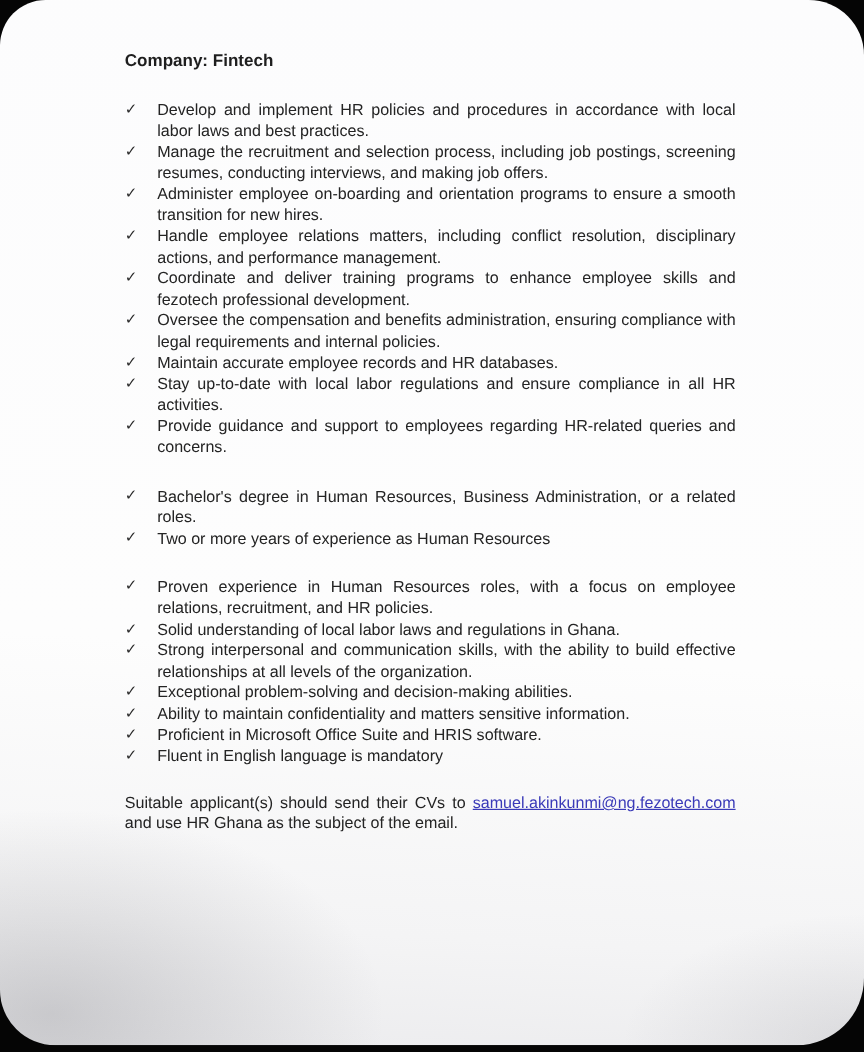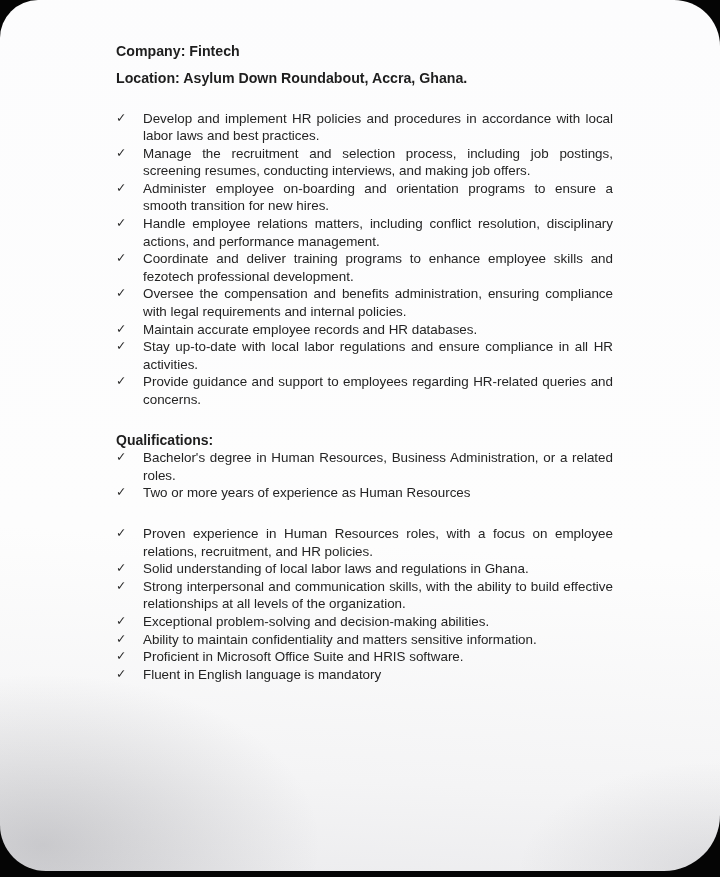--- a/index.html
+++ b/index.html
@@ -26,21 +26,21 @@
     right: 0;
     bottom: 6px;
     border-radius: 38px 46px 56px 46px;
     background:
       radial-gradient(55% 28% at 6% 97%, rgba(105,105,112,0.28), rgba(105,105,112,0) 70%),
       radial-gradient(40% 18% at 100% 100%, rgba(120,120,128,0.18), rgba(120,120,128,0) 70%),
       linear-gradient(183deg, #fcfcfd 0%, #fdfdfd 62%, #f4f4f5 88%, #ececee 100%);
   }
   .content {
     position: absolute;
-    left: 116px;
+    left: 104px;
     right: 107px;
     top: 44px;
     color: #242424;
     font-size: 13.4px;
     line-height: 17.6px;
   }
   .hdr-field {
     margin: 0 0 11.5px 0;
     font-weight: bold;
     font-size: 14.2px;
@@ -86,21 +86,20 @@
 </style>
 </head>
 <body>
 
 <div class="canvas">
   <div class="paper">
     <div class="content">
 
       <div>
           <p class="hdr-field">Company: Fintech</p>
-          <p class="hdr-field">Location: Asylum Down Roundabout, Accra, Ghana.</p>
         </div>
 
       <div id="sections">
           <section class="section">
             <div class="item">
               <span class="check">✓</span>
               <span class="itext">Develop and implement HR policies and procedures in accordance with local labor laws and best practices.</span>
             </div>
             <div class="item">
               <span class="check">✓</span>
@@ -129,21 +128,20 @@
             <div class="item">
               <span class="check">✓</span>
               <span class="itext">Stay up-to-date with local labor regulations and ensure compliance in all HR activities.</span>
             </div>
             <div class="item">
               <span class="check">✓</span>
               <span class="itext">Provide guidance and support to employees regarding HR-related queries and concerns.</span>
             </div>
           </section>
           <section class="section">
-            <h2 class="sec-title">Qualifications:</h2>
             <div class="item">
               <span class="check">✓</span>
               <span class="itext">Bachelor's degree in Human Resources, Business Administration, or a related roles.</span>
             </div>
             <div class="item">
               <span class="check">✓</span>
               <span class="itext">Two or more years of experience as Human Resources</span>
             </div>
           </section>
           <section class="section">
@@ -171,16 +169,21 @@
               <span class="check">✓</span>
               <span class="itext">Proficient in Microsoft Office Suite and HRIS software.</span>
             </div>
             <div class="item">
               <span class="check">✓</span>
               <span class="itext">Fluent in English language is mandatory</span>
             </div>
           </section>
         </div>
 
+      <p class="footer">
+        <span>Suitable applicant(s) should send their CVs to</span>
+        <a class="email">samuel.akinkunmi@ng.fezotech.com</a>
+        <span>and use HR Ghana as the subject of the email.</span>
+      </p>
 
     </div>
   </div>
 </div>
 
 </body></html>

